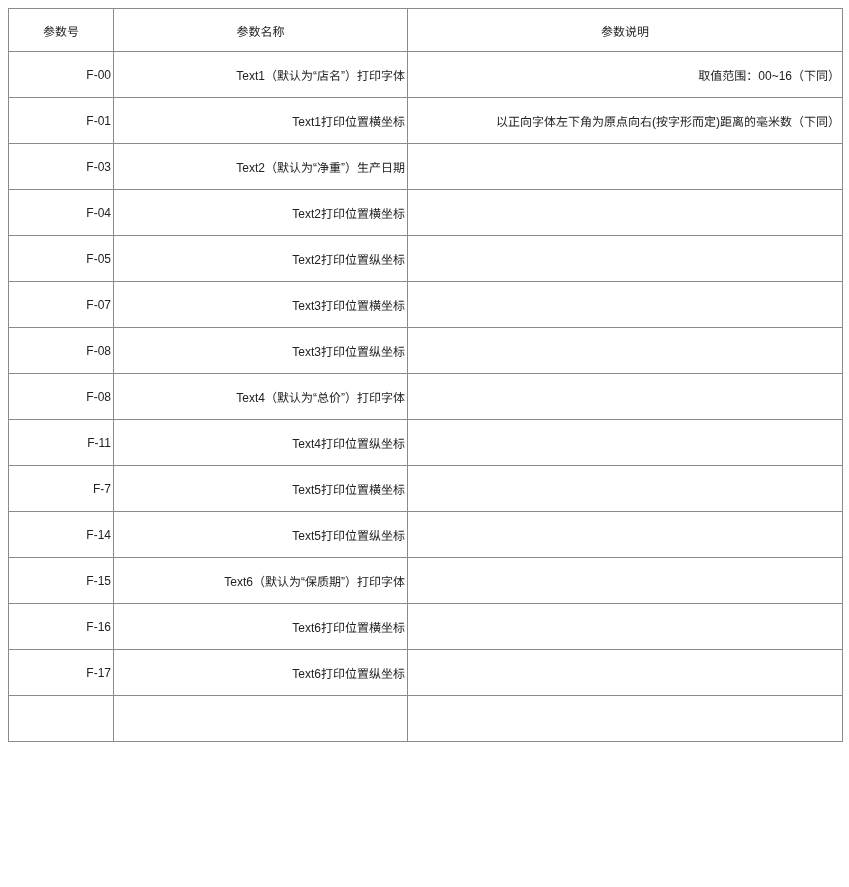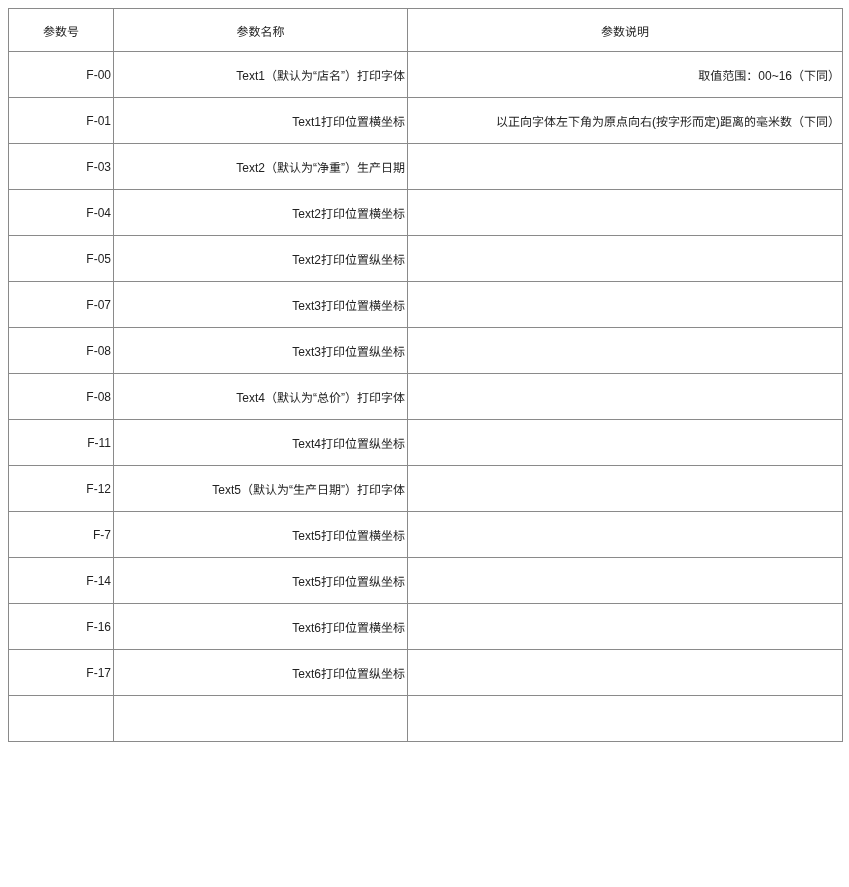--- a/index.html
+++ b/index.html
@@ -101,32 +101,32 @@
         <td>F-08</td>
         <td>Text4（默认为“总价”）打印字体</td>
         <td></td>
       </tr>
       <tr>
         <td>F-11</td>
         <td>Text4打印位置纵坐标</td>
         <td></td>
       </tr>
       <tr>
-        <td>F-12</td>
-        <td>Text5（默认为“生产日期”）打印字体</td>
-        <td></td>
-      </tr>
-      <tr>
         <td>F-7</td>
         <td>Text5打印位置横坐标</td>
         <td></td>
       </tr>
       <tr>
         <td>F-14</td>
         <td>Text5打印位置纵坐标</td>
+        <td></td>
+      </tr>
+      <tr>
+        <td>F-15</td>
+        <td>Text6（默认为“保质期”）打印字体</td>
         <td></td>
       </tr>
       <tr>
         <td>F-16</td>
         <td>Text6打印位置横坐标</td>
         <td></td>
       </tr>
       <tr>
         <td>F-17</td>
         <td>Text6打印位置纵坐标</td>

